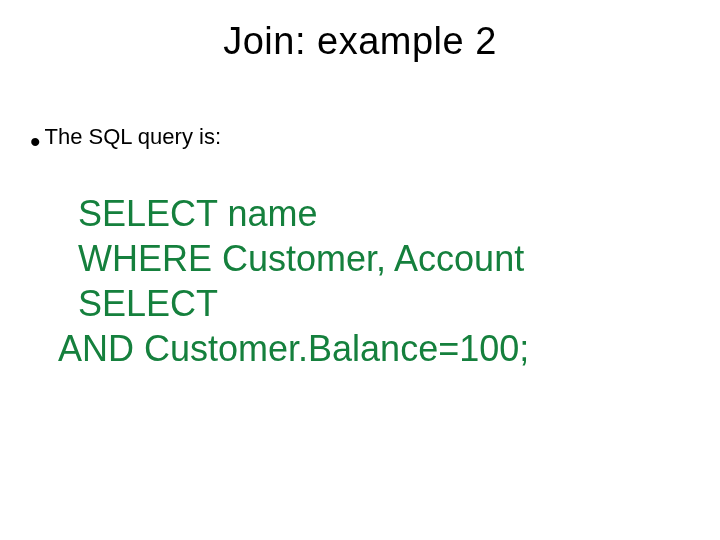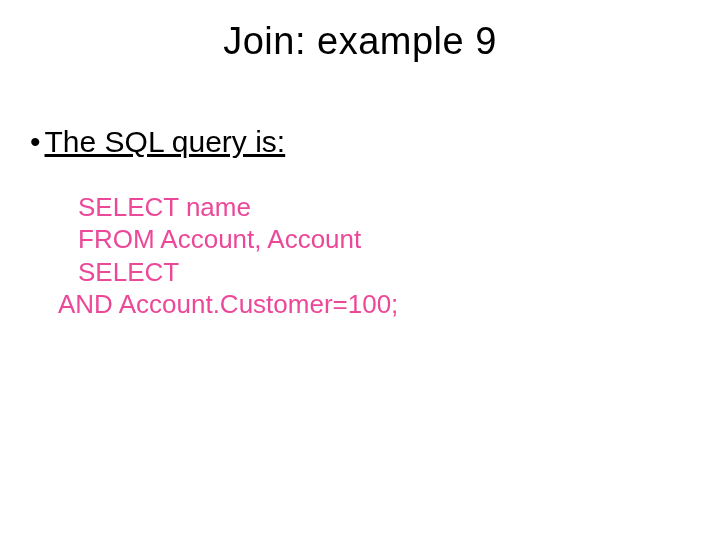--- a/index.html
+++ b/index.html
@@ -33,48 +33,47 @@
     display: flex;
     align-items: flex-start;
     margin-bottom: 30px;
   }
   .bullet {
     font-size: 30px;
     line-height: 1.25;
     margin-right: 4px;
   }
   .bullet-text {
-    font-size: 30px;
-    text-decoration: underline;
+    font-size: 22px;
   }
   .sql {
-    color: #ec4899;
-    font-size: 26px;
+    color: #15803d;
+    font-size: 36px;
     line-height: 1.25;
   }
   .sql-indent {
     padding-left: 48px;
   }
   .sql-less-indent {
     padding-left: 28px;
   }
 </style>
 </head>
 <body>
 <div class="slide">
 
-  <div class="title">Join: example 9</div>
+  <div class="title">Join: example 2</div>
 
   <div class="body">
     <div class="bullet-row">
       <span class="bullet">•</span>
       <span class="bullet-text">The SQL query is:</span>
     </div>
 
     <div class="sql">
       <div class="sql-indent">SELECT name</div>
-      <div class="sql-indent">FROM Account, Account</div>
+      <div class="sql-indent">WHERE Customer, Account</div>
       <div class="sql-indent">SELECT</div>
-      <div class="sql-less-indent">AND Account.Customer=100;</div>
+      <div class="sql-less-indent">AND Customer.Balance=100;</div>
     </div>
   </div>
 
 </div>
 
 </body></html>

